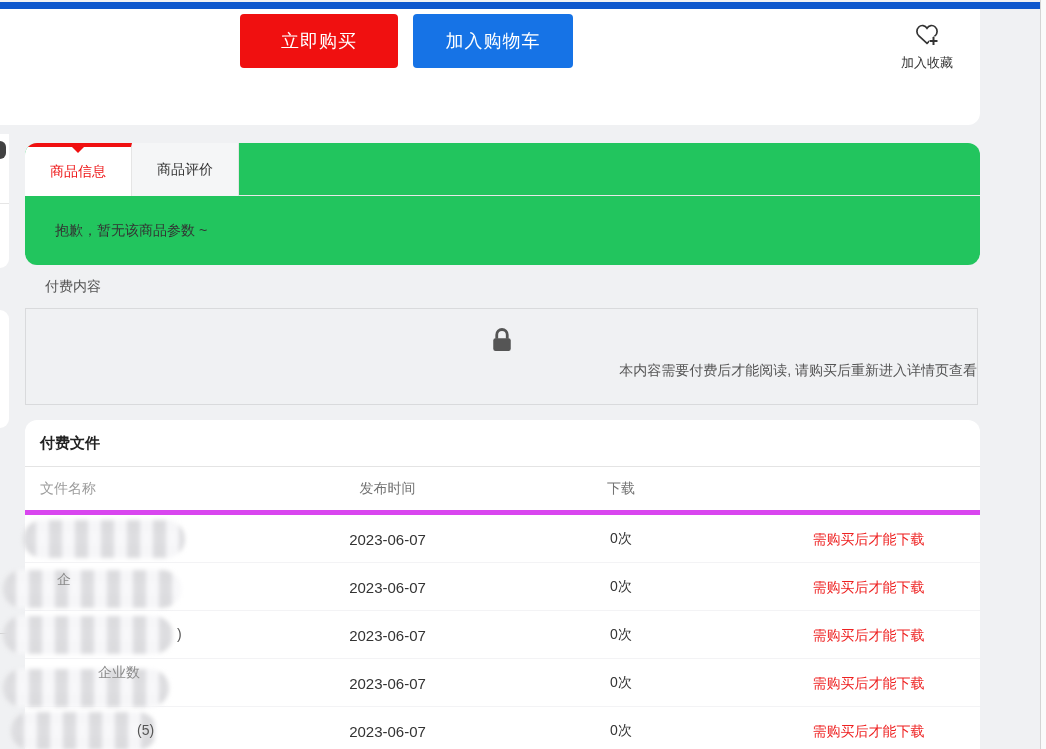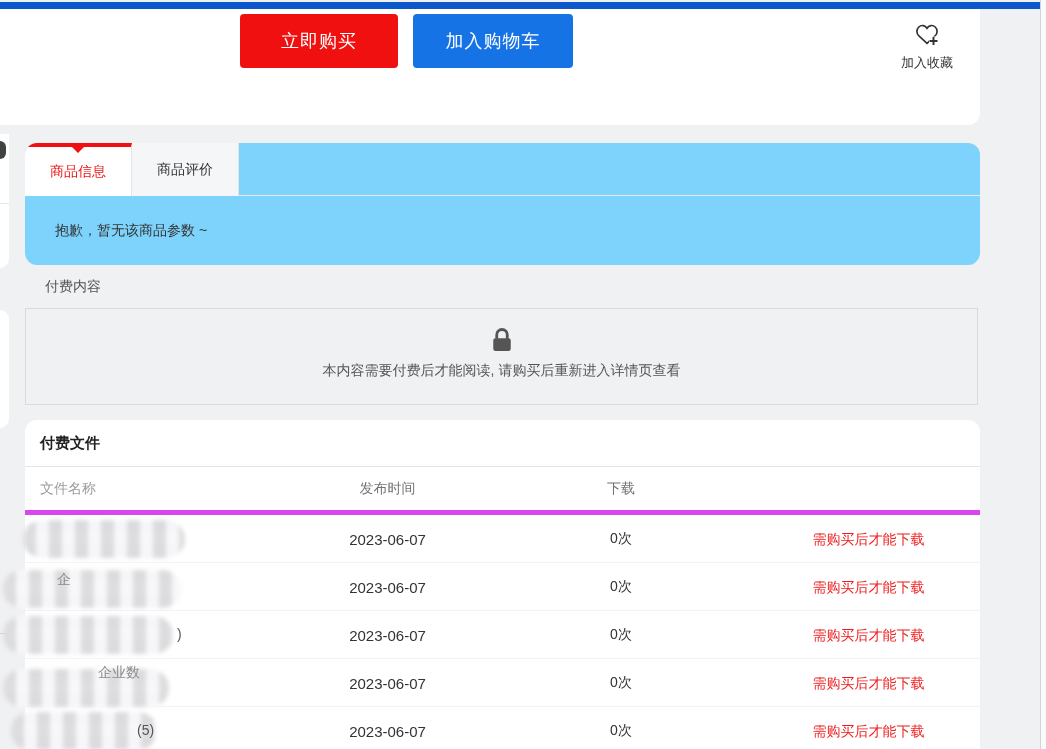--- a/index.html
+++ b/index.html
@@ -22,30 +22,30 @@
   .fav { position:absolute; left:862px; top:12px; width:130px; text-align:center; cursor:pointer; }
   .fav svg { display:block; margin:0 auto; }
   .fav-label { display:block; margin-top:3px; font-size:13px; color:#333; }
   
   .sliver-a { position:absolute; left:0; top:134px; width:9px; height:134px; background:#fff; border-radius:0 0 10px 0; }
   .sliver-a::after { content:""; position:absolute; left:0; top:69px; width:9px; height:1px; background:#e6e6e6; }
   .left-notch { position:absolute; left:0; top:141px; width:6px; height:18px; background:#424242; border-radius:0 9px 9px 0; }
   .sliver-b { position:absolute; left:0; top:310px; width:9px; height:118px; background:#fff; border-radius:0 10px 10px 0; }
   .margin-line { position:absolute; left:0; top:633px; width:8px; height:1px; background:#d2d2d2; }
   
-  .tab-card { position:absolute; left:25px; top:143px; width:955px; height:122px; background:#7dd3fc; border-radius:12px; overflow:hidden; }
+  .tab-card { position:absolute; left:25px; top:143px; width:955px; height:122px; background:#22c55e; border-radius:12px; overflow:hidden; }
   .tab-strip { position:relative; height:53px; display:flex; }
   .tab-strip::after { content:""; position:absolute; left:0; right:0; bottom:0; height:1px; background:#e8e8e8; z-index:1; }
   .tab { position:relative; z-index:2; width:107px; height:53px; display:flex; align-items:center; justify-content:center; font-size:14px; color:#333; background:#f5f6f7; border-right:1px solid #e5e5e5; cursor:pointer; }
   .tab.active { z-index:3; background:#fff; border-right:1px solid #e5e5e5; border-top:4px solid var(--accent_red,#f01010); color:#ee1516; }
   .tab.active::before { content:""; position:absolute; top:0; left:50%; margin-left:-6px; border:6px solid transparent; border-top-color:var(--accent_red,#f01010); }
   .empty-msg { padding:26px 0 0 30px; font-size:14px; color:#333; }
   
   .section-label { position:absolute; left:25px; top:265px; width:955px; height:43px; line-height:43px; padding-left:20px; font-size:14px; color:#555; }
-  .lock-box { position:absolute; left:25px; top:308px; width:953px; height:97px; border:1px solid #d9dadc; background:#f0f1f3; text-align:center; }
+  .lock-box { position:absolute; left:25px; top:308px; width:953px; height:97px; border:1px solid #d9dadc; background:#f0f1f3; text-align:right; }
   .lock-box svg { display:block; margin:17px auto 8px; }
   .lock-msg { font-size:14px; color:#555; }
   
   .files-card { position:absolute; left:25px; top:420px; width:955px; height:329px; background:#fff; border-radius:12px 12px 0 0; }
   .files-title { padding:14px 0 0 15px; font-size:15px; font-weight:bold; color:#222; }
   .files-divider { margin-top:13px; height:1px; background:#e4e4e4; }
   .frow { display:grid; grid-template-columns:265px 195px 272px 1fr; align-items:center; height:48px; border-bottom:1px solid #f3f3f5; }
   .frow .c-name { padding-left:15px; position:relative; height:48px; }
   .frow .c-date, .frow .c-count, .frow .c-dl { text-align:center; }
   .fhead { color:#9c9c9c; font-size:14px; border-bottom:5px solid #d946ef; }

